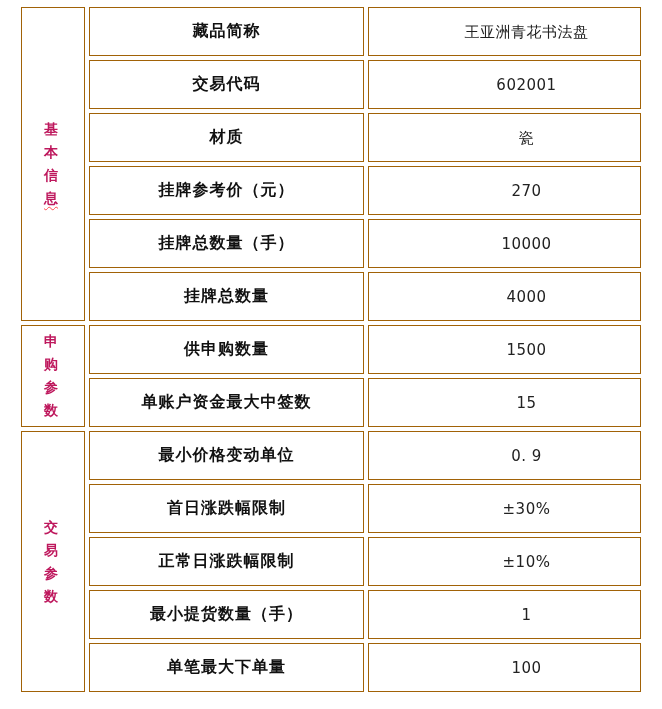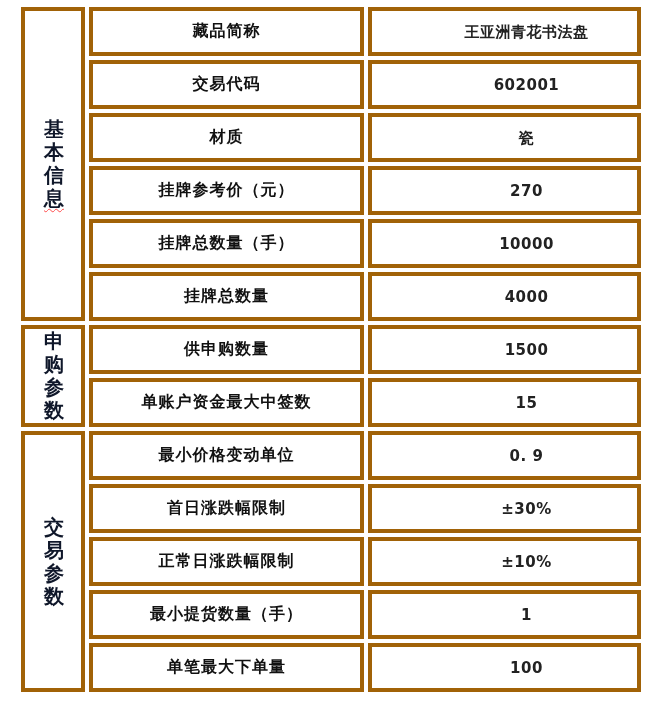--- a/index.html
+++ b/index.html
@@ -10,55 +10,55 @@
     height: 709px;
     font-family: "DejaVu Sans", "Liberation Sans", sans-serif;
   }
   table.info-table {
     border-collapse: separate;
     border-spacing: 4px;
     margin: 3px 0 0 17px;
     table-layout: fixed;
   }
   table.info-table td {
-    border: 4px solid #a16207;
+    border: 1px solid #a16207;
     background: #ffffff;
     text-align: center;
     vertical-align: middle;
     padding: 0;
     box-sizing: border-box;
     height: 49px;
     overflow: hidden;
   }
   td.c-group { width: 64px; }
   td.c-label { width: 275px; }
   td.c-value { width: 273px; }
 
   .row-label {
     font-weight: bold;
     font-size: 16px;
     color: #111111;
     letter-spacing: 1px;
   }
   .row-value {
-    font-weight: bold;
+    font-weight: normal;
     font-size: 15px;
     color: #222222;
     letter-spacing: 0.5px;
     margin-left: 44px;
   }
   .vtext {
     width: 18px;
     margin: 0 auto;
     word-break: break-all;
     line-height: 23px;
     font-weight: bold;
-    font-size: 20px;
-    color: #0f172a;
-    text-align: right;
+    font-size: 14px;
+    color: #be185d;
+    text-align: left;
   }
   .sq-red {
     text-decoration: underline;
     text-decoration-style: wavy;
     text-decoration-color: #ff4d4d;
     text-decoration-thickness: 1px;
     text-underline-offset: 3px;
   }
   .sq-green {
     text-decoration-style: wavy;

